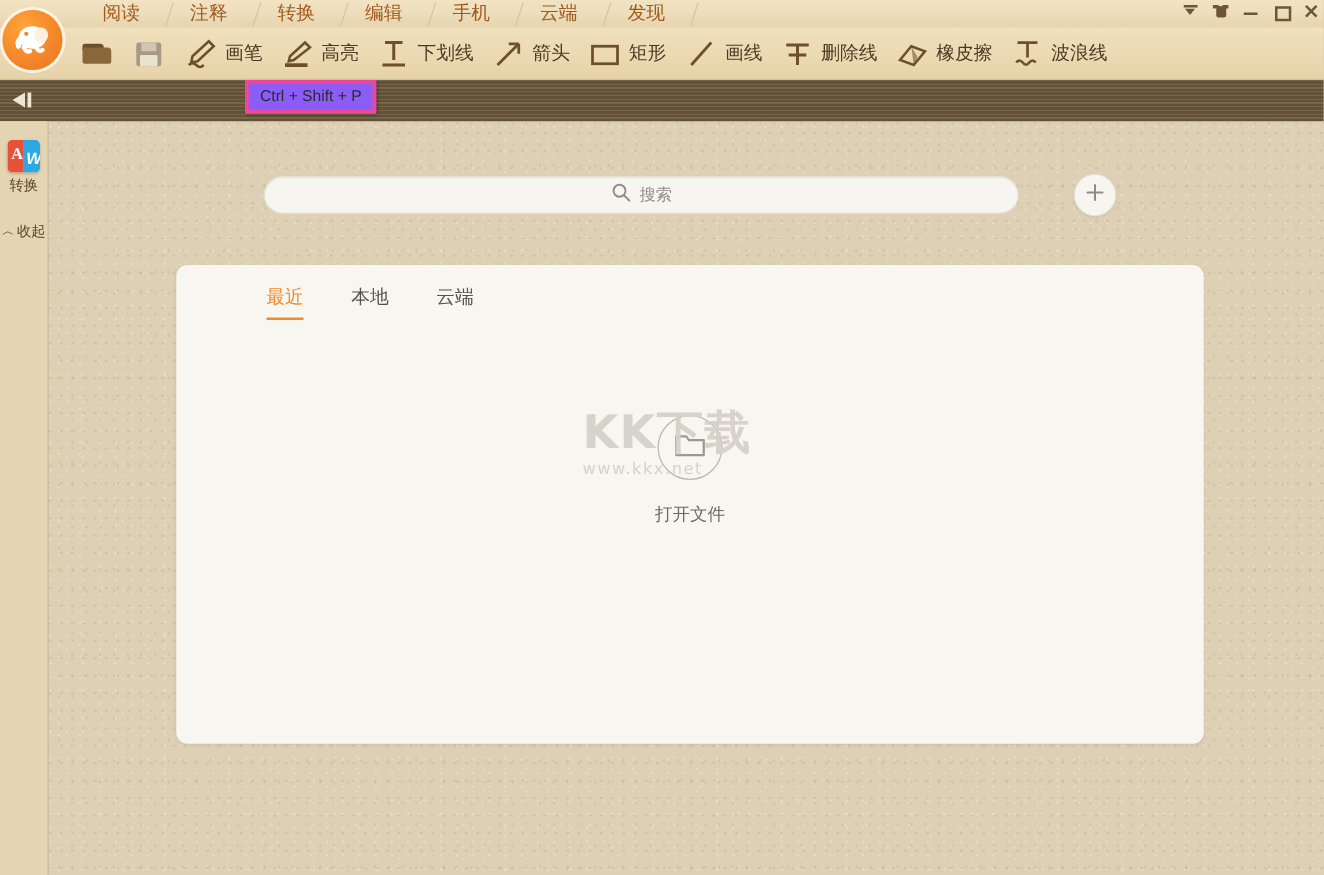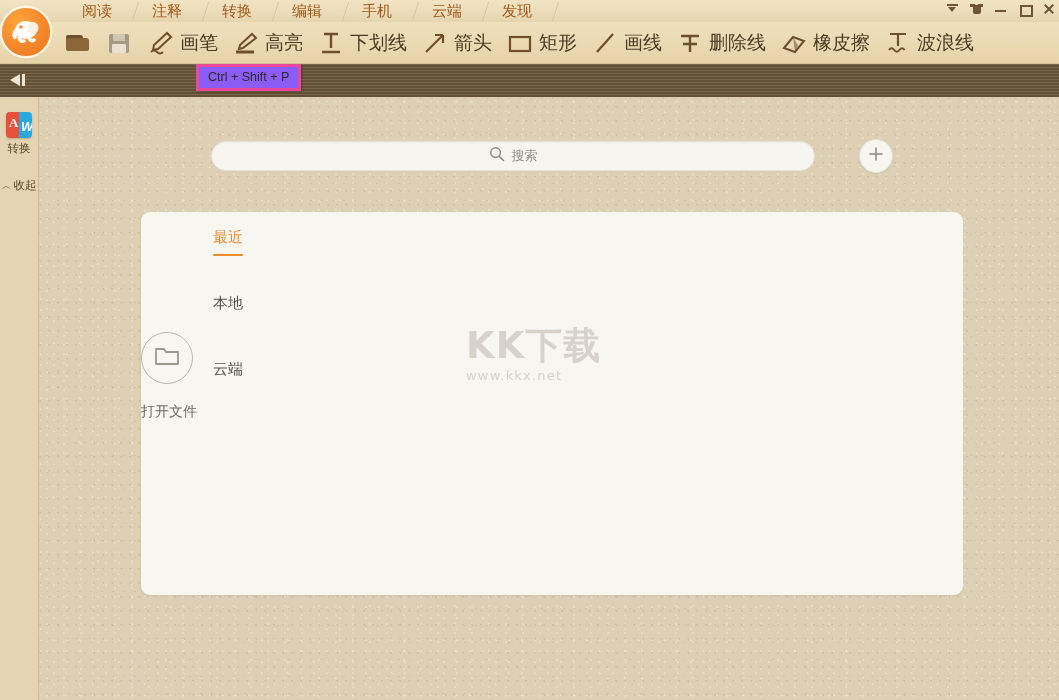--- a/index.html
+++ b/index.html
@@ -76,21 +76,21 @@
   .toolbar {
     position: absolute; left: 0; top: 22px; width: 1059px; height: 42px;
     background: linear-gradient(to bottom, #f0e0bd 0%, #ecdbb6 40%, #e7d3a9 100%);
     border-bottom: 1px solid #d8c398;
     display: flex; align-items: center;
   }
   .tool {
     display: flex; align-items: center; gap: 5px;
     height: 42px; padding: 0 7px; cursor: default; white-space: nowrap;
   }
-  .tool-label { font-size: 19px; color: #4c3a22; }
+  .tool-label { font-size: 15px; color: #4c3a22; }
   .tool-ico { width: 28px; height: 28px; position: relative; flex: none; }
 
   
   .logo {
     position: absolute; left: 2px; top: 8px; width: 48px; height: 48px;
     border-radius: 50%;
     background: radial-gradient(circle at 35% 30%, #ffa53b 0%, #f4872a 55%, #e8761b 100%);
     box-shadow: 0 0 0 2.5px #fdf3e0, 0 1px 3px rgba(0,0,0,.25);
     z-index: 6;
   }
@@ -174,33 +174,33 @@
     box-shadow: 0 1px 2px rgba(0,0,0,.07);
   }
 
   
   .card {
     position: absolute; left: 141px; top: 212px; width: 822px; height: 383px;
     background: #f8f6f1; border-radius: 9px;
     box-shadow: 0 1px 3px rgba(120,100,70,.15);
     overflow: hidden;
   }
-  .tabs { position: absolute; left: 72px; top: 16px; display: flex; gap: 38px; flex-direction: column; }
+  .tabs { position: absolute; left: 72px; top: 16px; display: flex; gap: 38px; }
   .tab {
     position: relative; font-size: 15px; color: #55524c;
     padding-bottom: 9px; cursor: default;
   }
   .tab.active { color: #f08a2c; }
   .tab.active::after {
     content: ""; position: absolute; left: 0; right: 0; bottom: 0;
     height: 2px; background: #f08a2c; border-radius: 1px;
   }
   .empty {
     position: absolute; left: 0; right: 0; top: 120px;
-    display: flex; flex-direction: column; 
+    display: flex; flex-direction: column; align-items: center;
   }
   .openbtn {
     width: 52px; height: 52px; border-radius: 50%;
     border: 1px solid #b9b6ae;
     display: flex; align-items: center; justify-content: center;
   }
   .open-label { margin-top: 19px; font-size: 14px; color: #6c6962; cursor: default; }
 
   .watermark {
     position: absolute; left: 466px; top: 326px; width: 160px; height: 62px;

